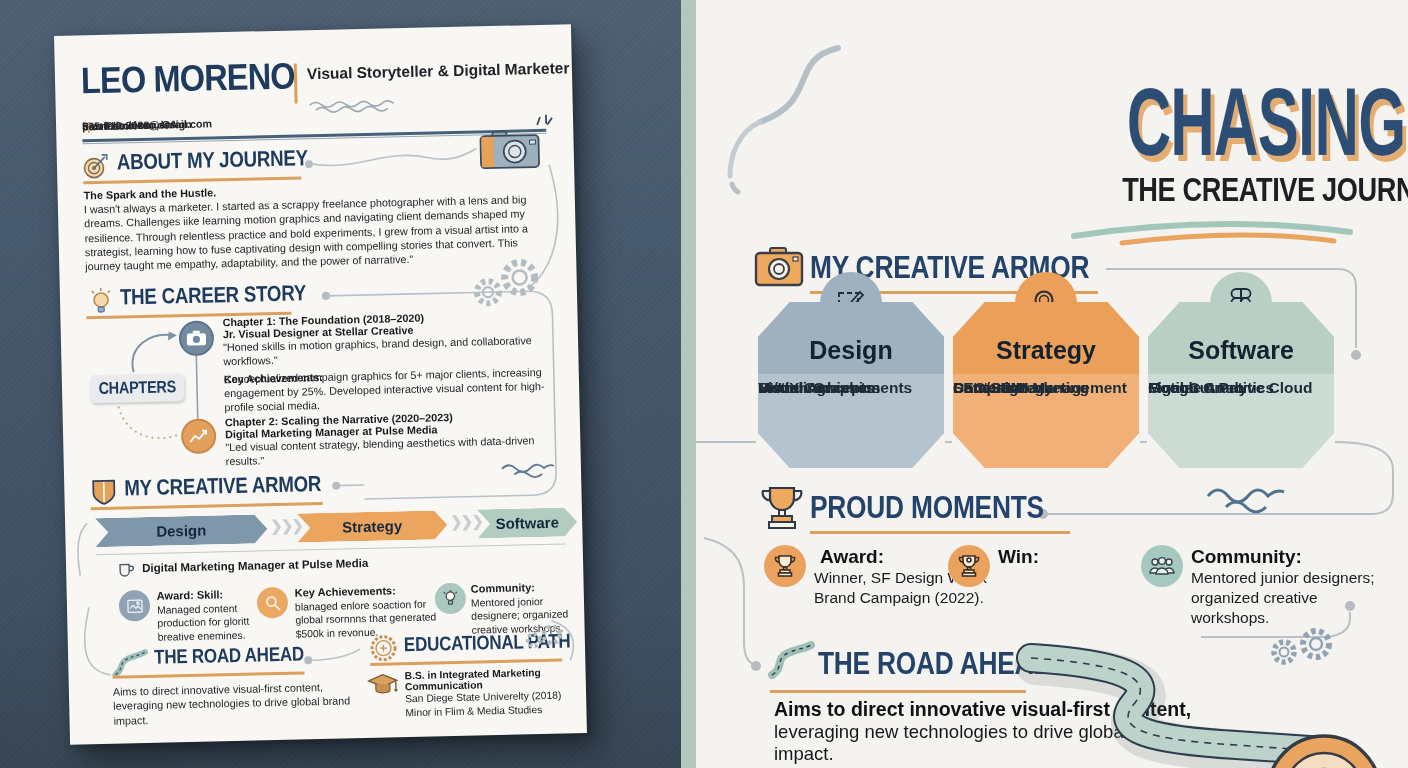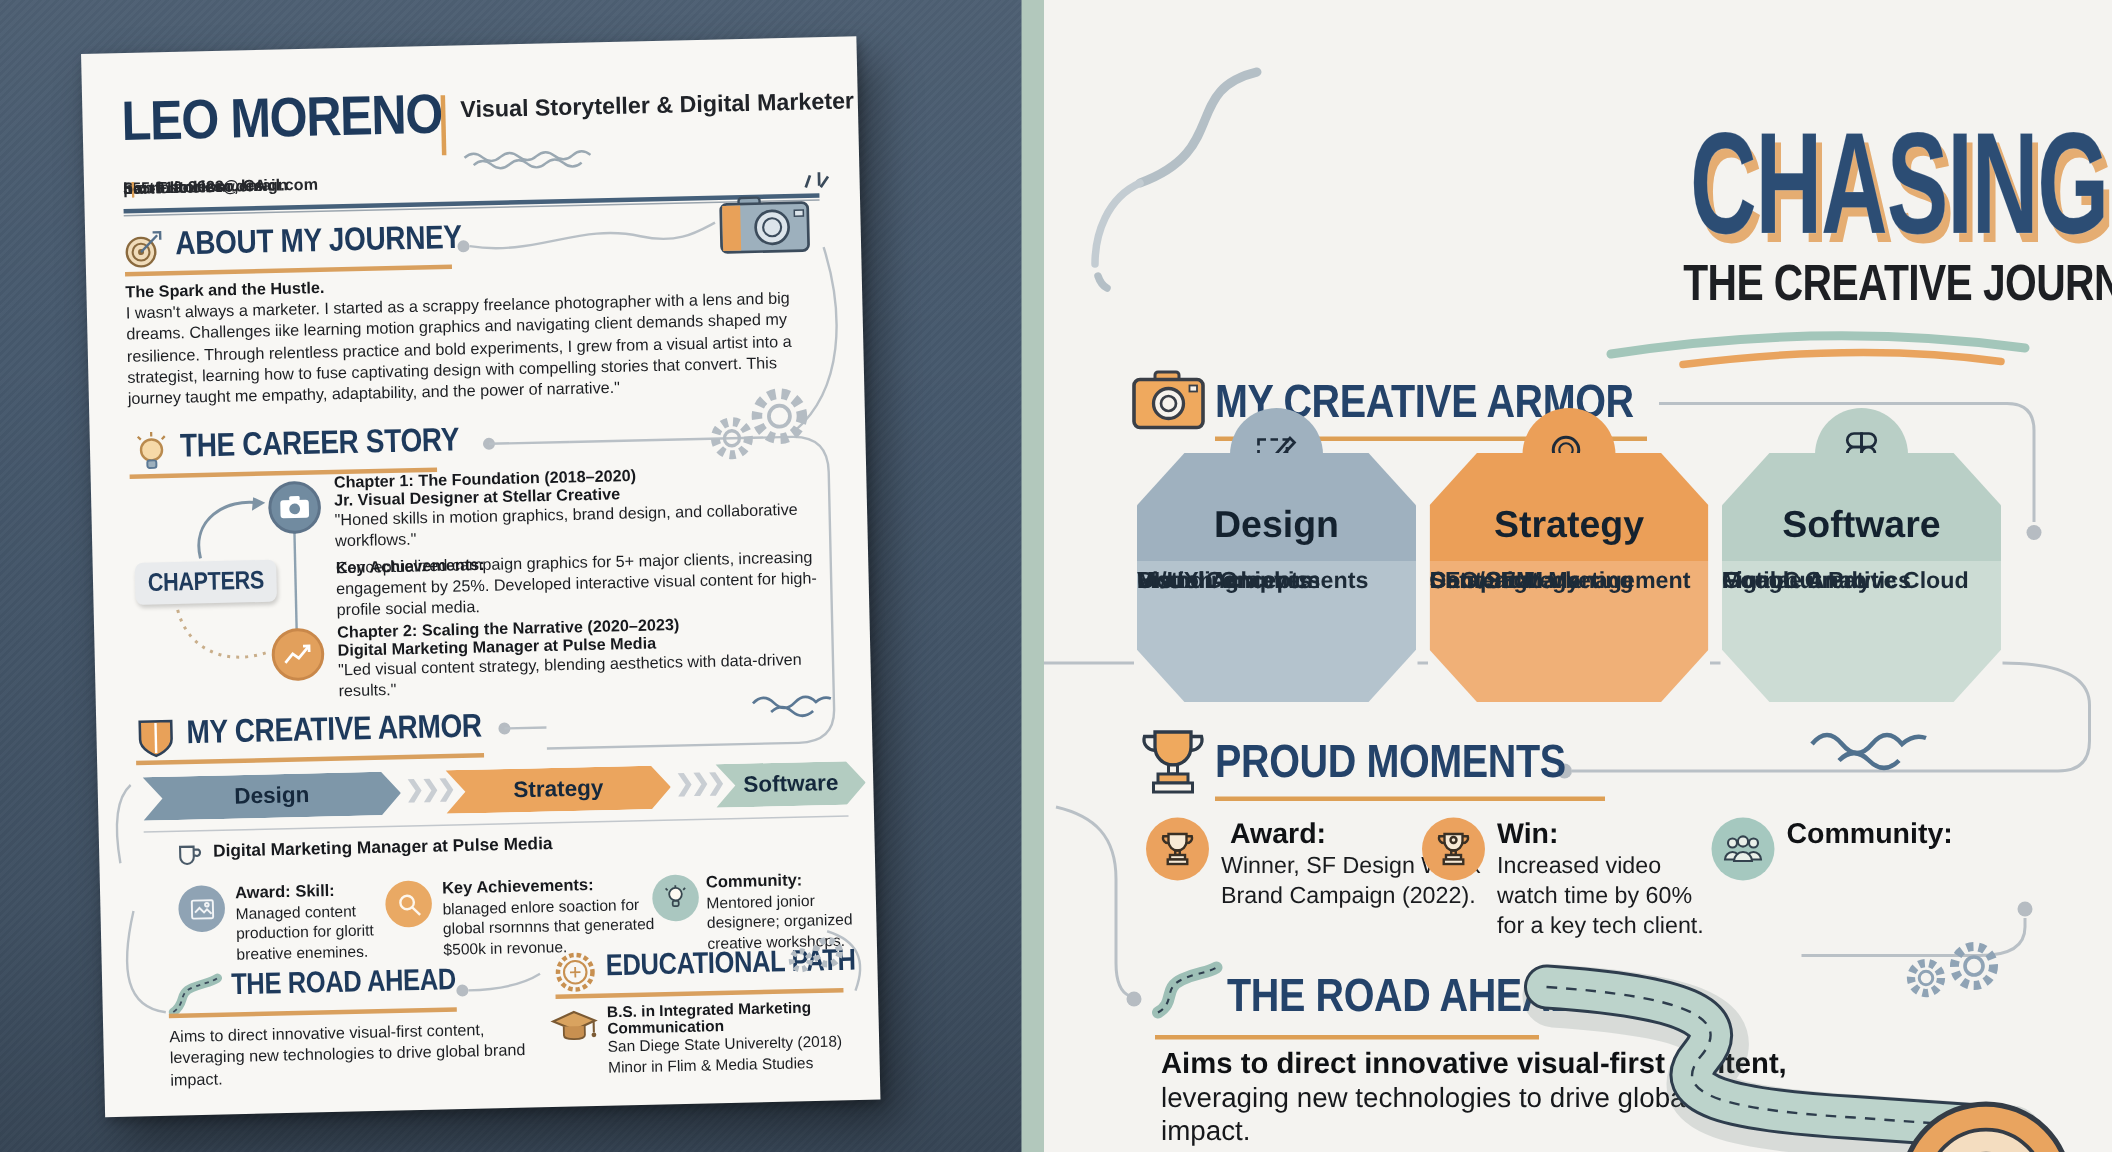--- a/index.html
+++ b/index.html
@@ -422,33 +422,33 @@
       <svg width="22" height="24" viewBox="0 0 22 24" fill="none" stroke="#3a3024" stroke-width="1.6">
           <path d="M5 2 h12 v5 a6 6 0 0 1 -12 0 z" fill="#f7ead6"></path>
           <circle cx="11" cy="6" r="2" fill="none"></circle>
           <path d="M5 3.5 H1.5 a3.5 3.5 0 0 0 4 4.5 M17 3.5 h3.5 a3.5 3.5 0 0 1 -4 4.5"></path>
           <path d="M9.5 13 h3 v3 h-3 z"></path>
           <rect x="6" y="16" width="10" height="3" fill="#f7ead6"></rect>
           <rect x="4.5" y="19" width="13" height="3" fill="#f7ead6"></rect>
         </svg>
     </div>
     <div class="mTitle" style="left:302px;top:546px;">Win:</div>
-    <div class="mBody" style="left:302px;top:568px;width:150px;">Increased video watch time by 60% for a key tech client.</div>
 
     <div class="circ" style="left:445px;top:545px;width:42px;height:42px;background:#a5c8bf;">
       <svg width="26" height="20" viewBox="0 0 26 20" fill="#e9efe9" stroke="#33424e" stroke-width="1.4">
         <circle cx="6" cy="6" r="3"></circle>
           <circle cx="20" cy="6" r="3"></circle>
           <path d="M1 17 a5 5 0 0 1 10 0 z"></path>
           <path d="M15 17 a5 5 0 0 1 10 0 z"></path>
         <circle cx="13" cy="5" r="3.4"></circle>
           <path d="M7 18 a6 6 0 0 1 12 0 z"></path>
       </svg>
     </div>
     <div class="mTitle" style="left:495px;top:546px;">Community:</div>
+    <div class="mBody" style="left:495px;top:568px;width:185px;">Mentored junior designers; organized creative workshops.</div>
 
     <svg style="left:550px;top:624px;width:100px;height:44px;" viewBox="0 0 100 44" fill="none" stroke="#8fa3b5">
       <circle cx="70" cy="20" r="13" stroke-width="6" stroke-dasharray="4.5 3.5"></circle>
       <circle cx="70" cy="20" r="6" stroke-width="2.4"></circle>
       <circle cx="38" cy="28" r="10" stroke-width="5.5" stroke-dasharray="4 3"></circle>
       <circle cx="38" cy="28" r="4.5" stroke-width="2"></circle>
     </svg>
 
     <svg style="left:72px;top:642px;width:46px;height:36px;" viewBox="0 0 46 36">
       <path d="M4 33 C16 26 7 17 20 11 C31 6 36 7 43 3" stroke="#9dbfb6" stroke-width="8" fill="none" stroke-linecap="round"></path>

